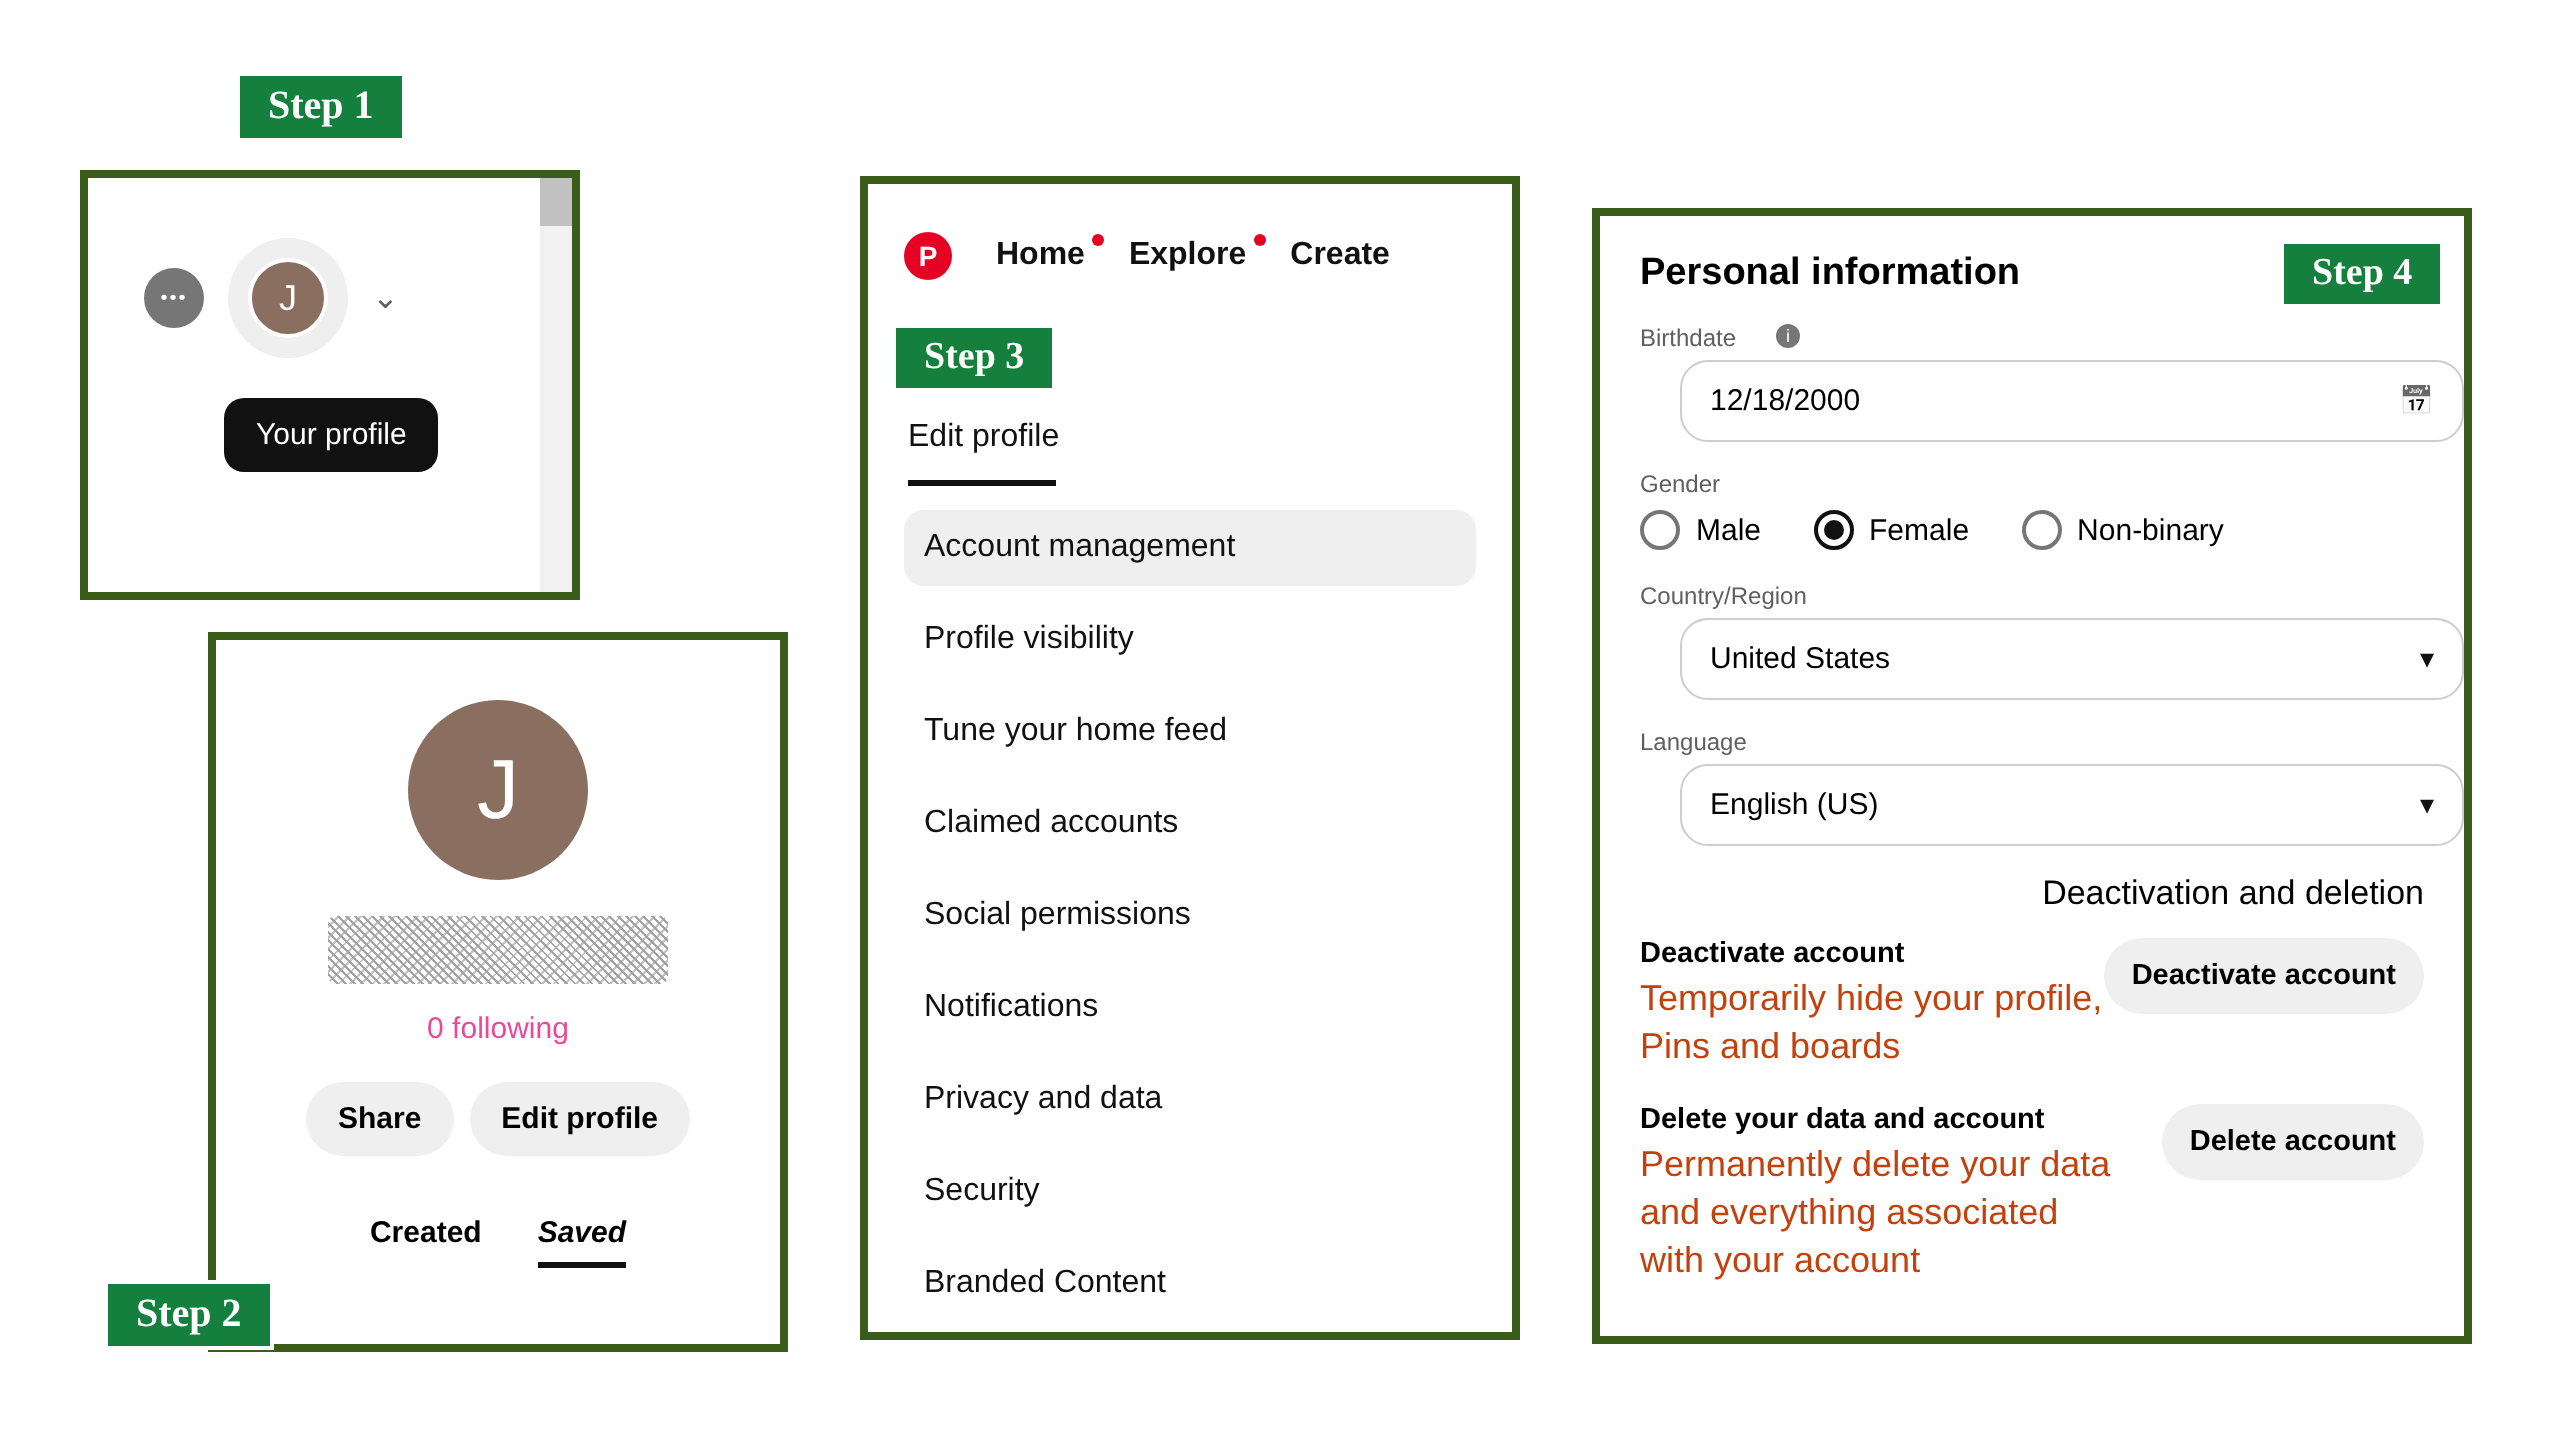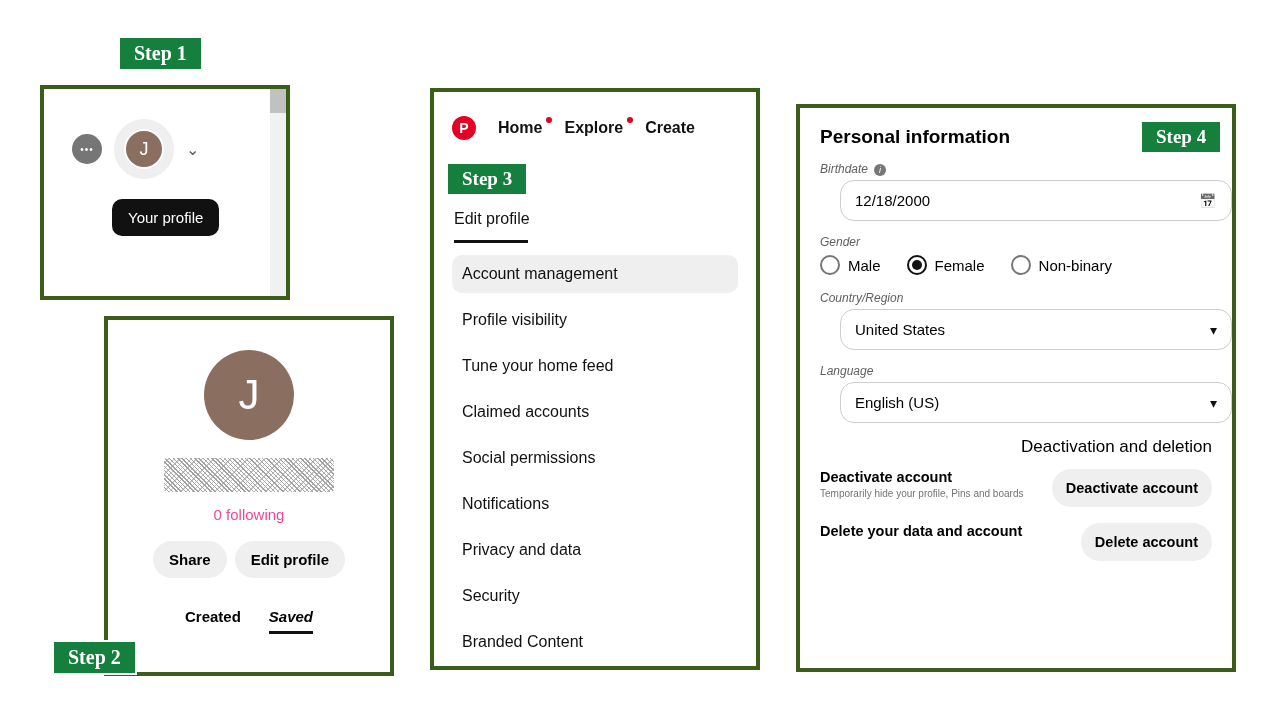--- a/index.html
+++ b/index.html
@@ -64,35 +64,35 @@
   .p3-menu { padding: 48px 18px 10px 18px; display:flex; flex-direction:column; gap:8px; }
   .menu-item { font-size:16px; color:#111; padding:10px 10px; border-radius:10px; }
   .menu-item.first { padding-left:2px; font-weight:400; }
   .menu-underline { height:3px; width:74px; background:#111; margin:-6px 0 4px 2px; }
   .menu-item.selected { background:#efefef; font-weight:400; }
 
   
   #panel4 { left: 796px; top: 104px; width: 440px; height: 568px; padding:18px 20px; font-size:14px; }
   #badge4 { left: 1140px; top: 120px; font-size:19px; }
   .section-title { font-size:19px; font-weight:600; margin-bottom:14px; }
-  .field-label { font-size:12px; color:#5f5f5f; margin-bottom:4px; display:flex; align-items:flex-end; gap:6px;font-style:italic;}
+  .field-label { font-size:12px; color:#5f5f5f; margin-bottom:4px; display:flex; align-items:flex-start; gap:20px;}
   .info-dot { width:12px; height:12px; border-radius:50%; background:#767676; color:#fff; font-size:9px; display:inline-flex; align-items:center; justify-content:center; }
   .text-input, .select-input { width:100%; border:1.5px solid #cdcdcd; border-radius:14px; padding:11px 14px; font-size:15px; display:flex; justify-content:space-between; align-items:center; margin-bottom:14px;margin-left:20px; }
   .cal-icon::before{ content:"📅"; font-size:14px; filter:grayscale(1);}
   .chev-down::before{ content:"▾"; font-size:14px; color:#111;}
   .gender-row { display:flex; gap:26px; margin:6px 0 16px 0; }
   .radio { display:flex; align-items:center; gap:8px; font-size:15px; }
   .radio-circle { width:20px; height:20px; border:2px solid #111; border-radius:50%; display:flex; align-items:center; justify-content:center; }
   .radio-circle.off { border-color:#767676; }
   .radio-circle.on::after { content:""; width:10px; height:10px; background:#111; border-radius:50%; }
   .deact-title { font-size:17px; font-weight:400; margin:8px 0 12px 0;text-align:right; }
   .deact-row { display:flex; justify-content:space-between; margin-bottom:16px; }
   .deact-left { max-width:240px; }
   .deact-head { font-size:14.5px; font-weight:600; margin-bottom:2px; }
-  .deact-sub { font-size:10px; color:#737373; line-height:1.35; }
+  .deact-sub { font-size:18px; color:#c2410c; line-height:1.35; }
   .gray-btn { background:#efefef; border:none; padding:11px 14px; border-radius:24px; font-size:14.5px; font-weight:600; white-space:nowrap; cursor:pointer; align-self:flex-start;}
 </style>
 </head>
 <body>
 
 <div id="badge1" class="step-badge">Step 1</div>
 <div id="panel1" class="panel">
   <div class="p1-inner">
     <div class="p1-scrollbar"></div>
     <div class="p1-scrollthumb"></div>
@@ -193,17 +193,18 @@
     <div class="deact-left">
       <div class="deact-head">Deactivate account</div>
       <div class="deact-sub">Temporarily hide your profile, Pins and boards</div>
     </div>
     <button class="gray-btn">Deactivate account</button>
   </div>
 
   <div class="deact-row">
     <div class="deact-left">
       <div class="deact-head">Delete your data and account</div>
+      <div class="deact-sub">Permanently delete your data and everything associated with your account</div>
     </div>
     <button class="gray-btn">Delete account</button>
   </div>
 </div>
 <div id="badge4" class="step-badge">Step 4</div>
 
 </body></html>

